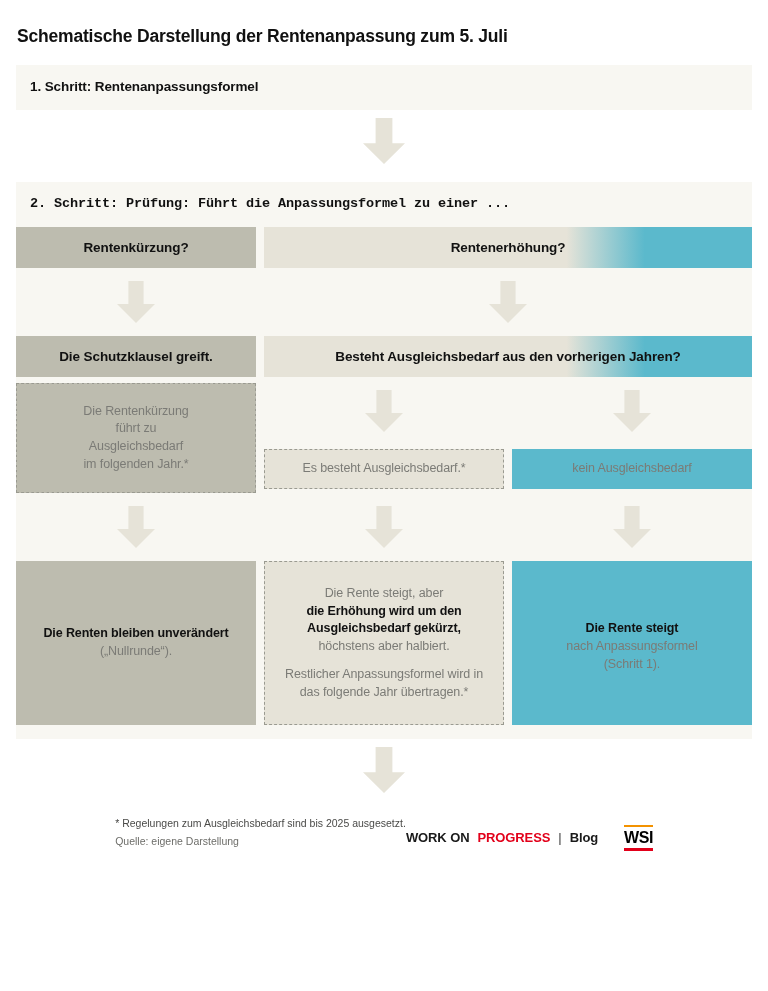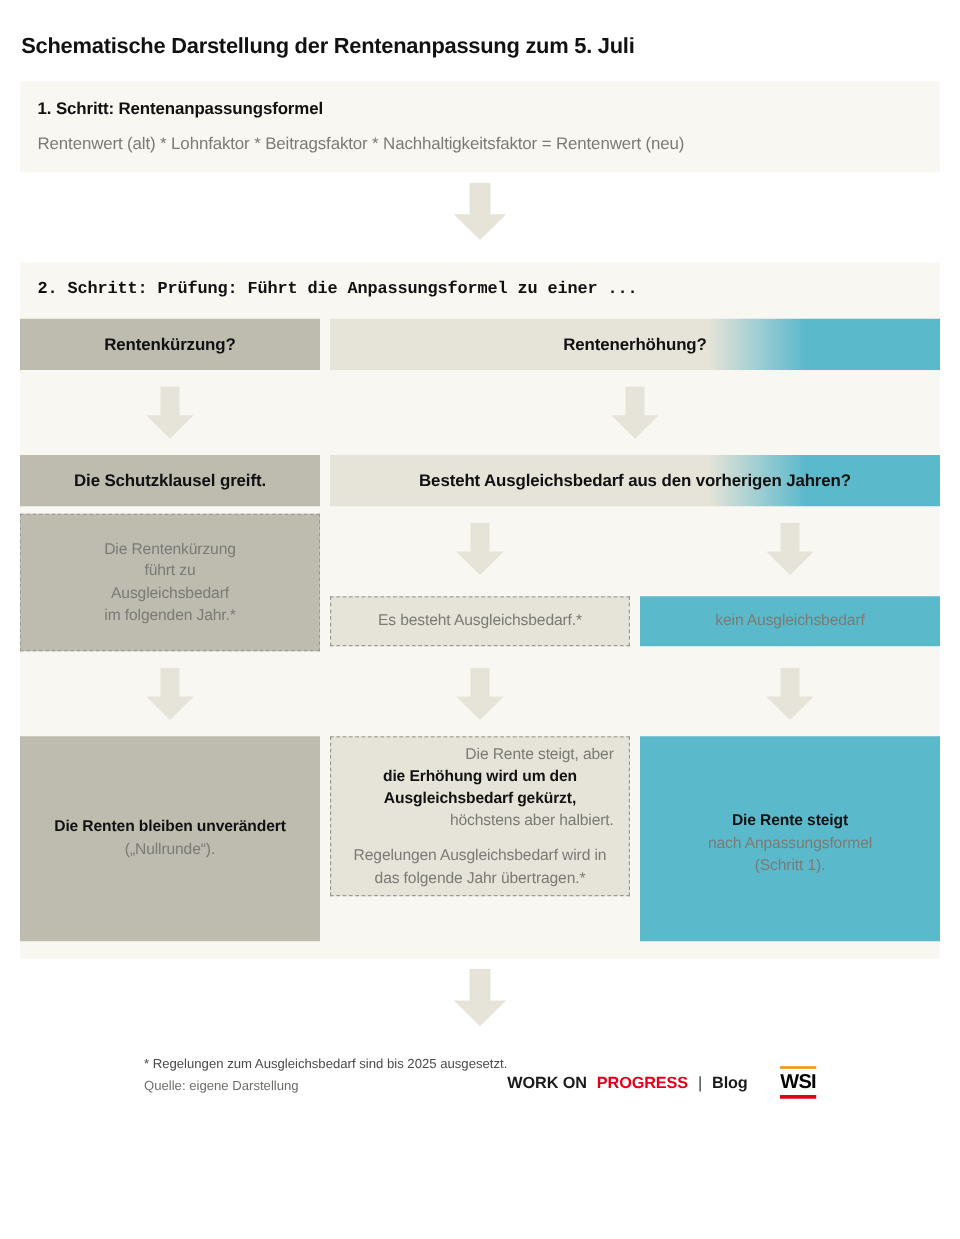--- a/index.html
+++ b/index.html
@@ -146,21 +146,20 @@
 </style>
 </head>
 <body>
 
 <div class="page">
 
   <div class="title">Schematische Darstellung der Rentenanpassung zum 5. Juli</div>
 
   <div class="panel">
     <div class="panel-head">1. Schritt: Rentenanpassungsformel</div>
-    <div class="formula">Rentenwert (alt) * Lohnfaktor * Beitragsfaktor * Nachhaltigkeitsfaktor = Rentenwert (neu)</div>
   </div>
 
   <div class="arrow-row">
     <div class="big-arrow"></div>
   </div>
 
   <div class="panel step2">
     <div class="panel-head">2. Schritt: Prüfung: Führt die Anpassungsformel zu einer ...</div>
 
     <div class="grid">
@@ -213,25 +212,25 @@
       <div class="spacer"></div>
       <div class="arrow-cell">
         <div class="mid-arrow"></div>
       </div>
 
       <div class="box gray" style="height:164px;">
         <span class="dark">Die Renten bleiben unverändert</span>
         <span>(„Nullrunde“).</span>
       </div>
       <div class="spacer"></div>
-      <div class="box beige dashed" style="height:128px;align-items:flex-end;">
+      <div class="box beige dashed" style="height:164px;">
         <span>Die Rente steigt, aber</span>
         <span class="dark">die Erhöhung wird um den Ausgleichsbedarf gekürzt,</span>
         <span>höchstens aber halbiert.</span>
-        <span style="margin-top:10px;">Regelungen Ausgleichsbedarf wird in das folgende Jahr übertragen.*</span>
+        <span style="margin-top:10px;">Restlicher Anpassungsformel wird in das folgende Jahr übertragen.*</span>
       </div>
       <div class="spacer"></div>
       <div class="box teal" style="height:164px; align-items:center; justify-content:center; padding-top:18px;">
         <span class="dark">Die Rente steigt</span>
         <span>nach Anpassungsformel</span>
         <span>(Schritt 1).</span>
       </div>
 
     </div>
     <div style="height:14px;"></div>

